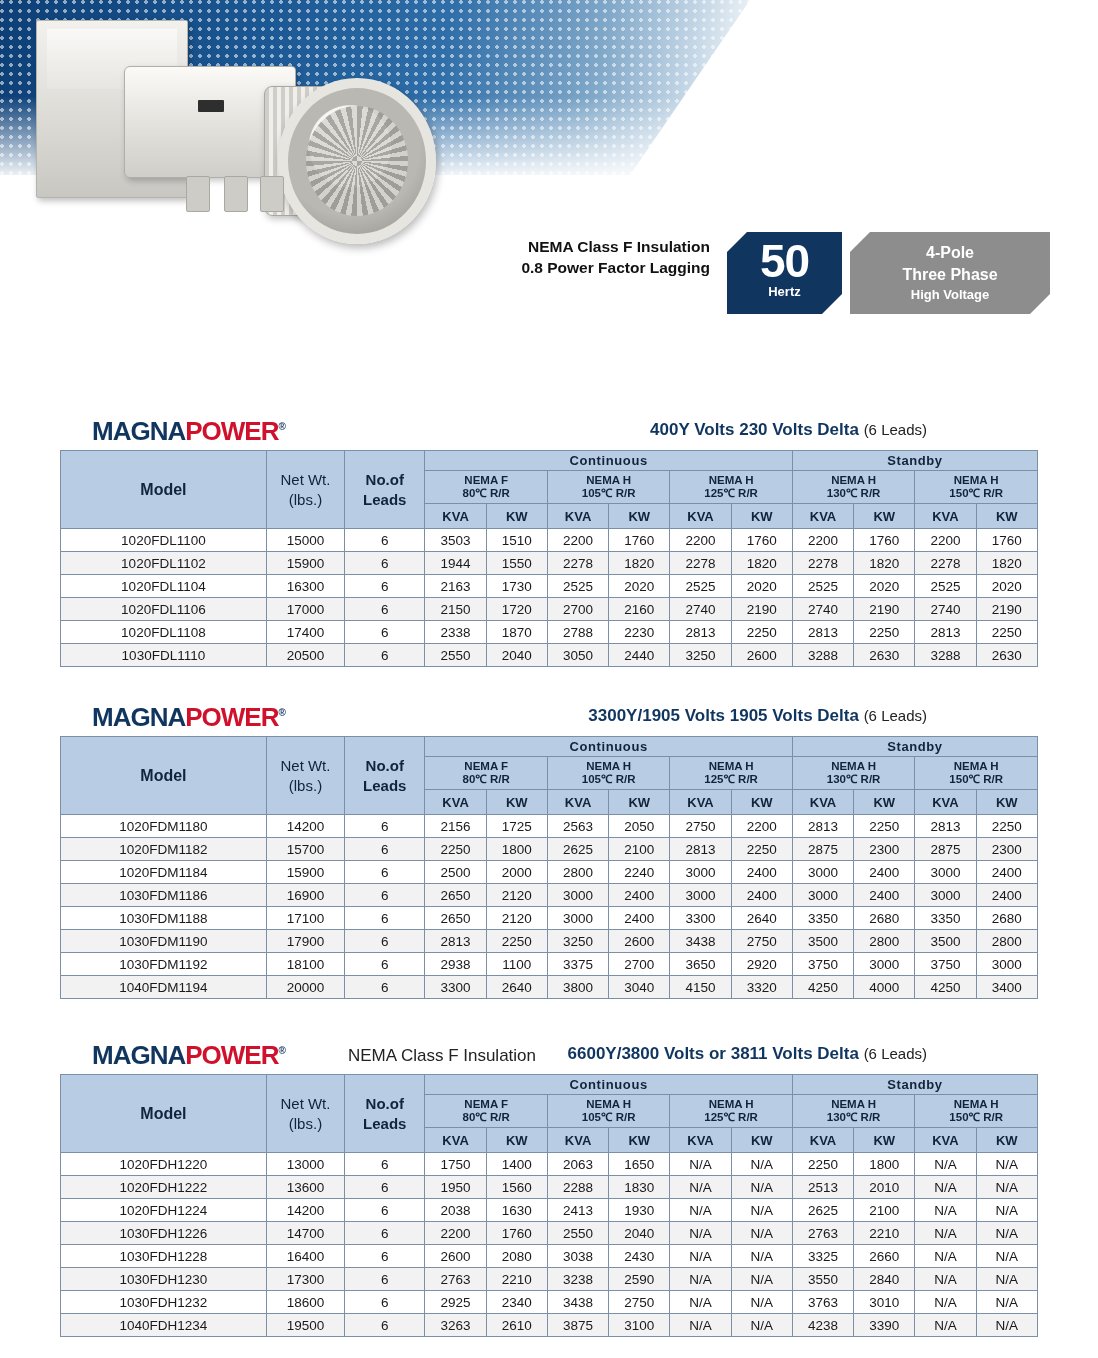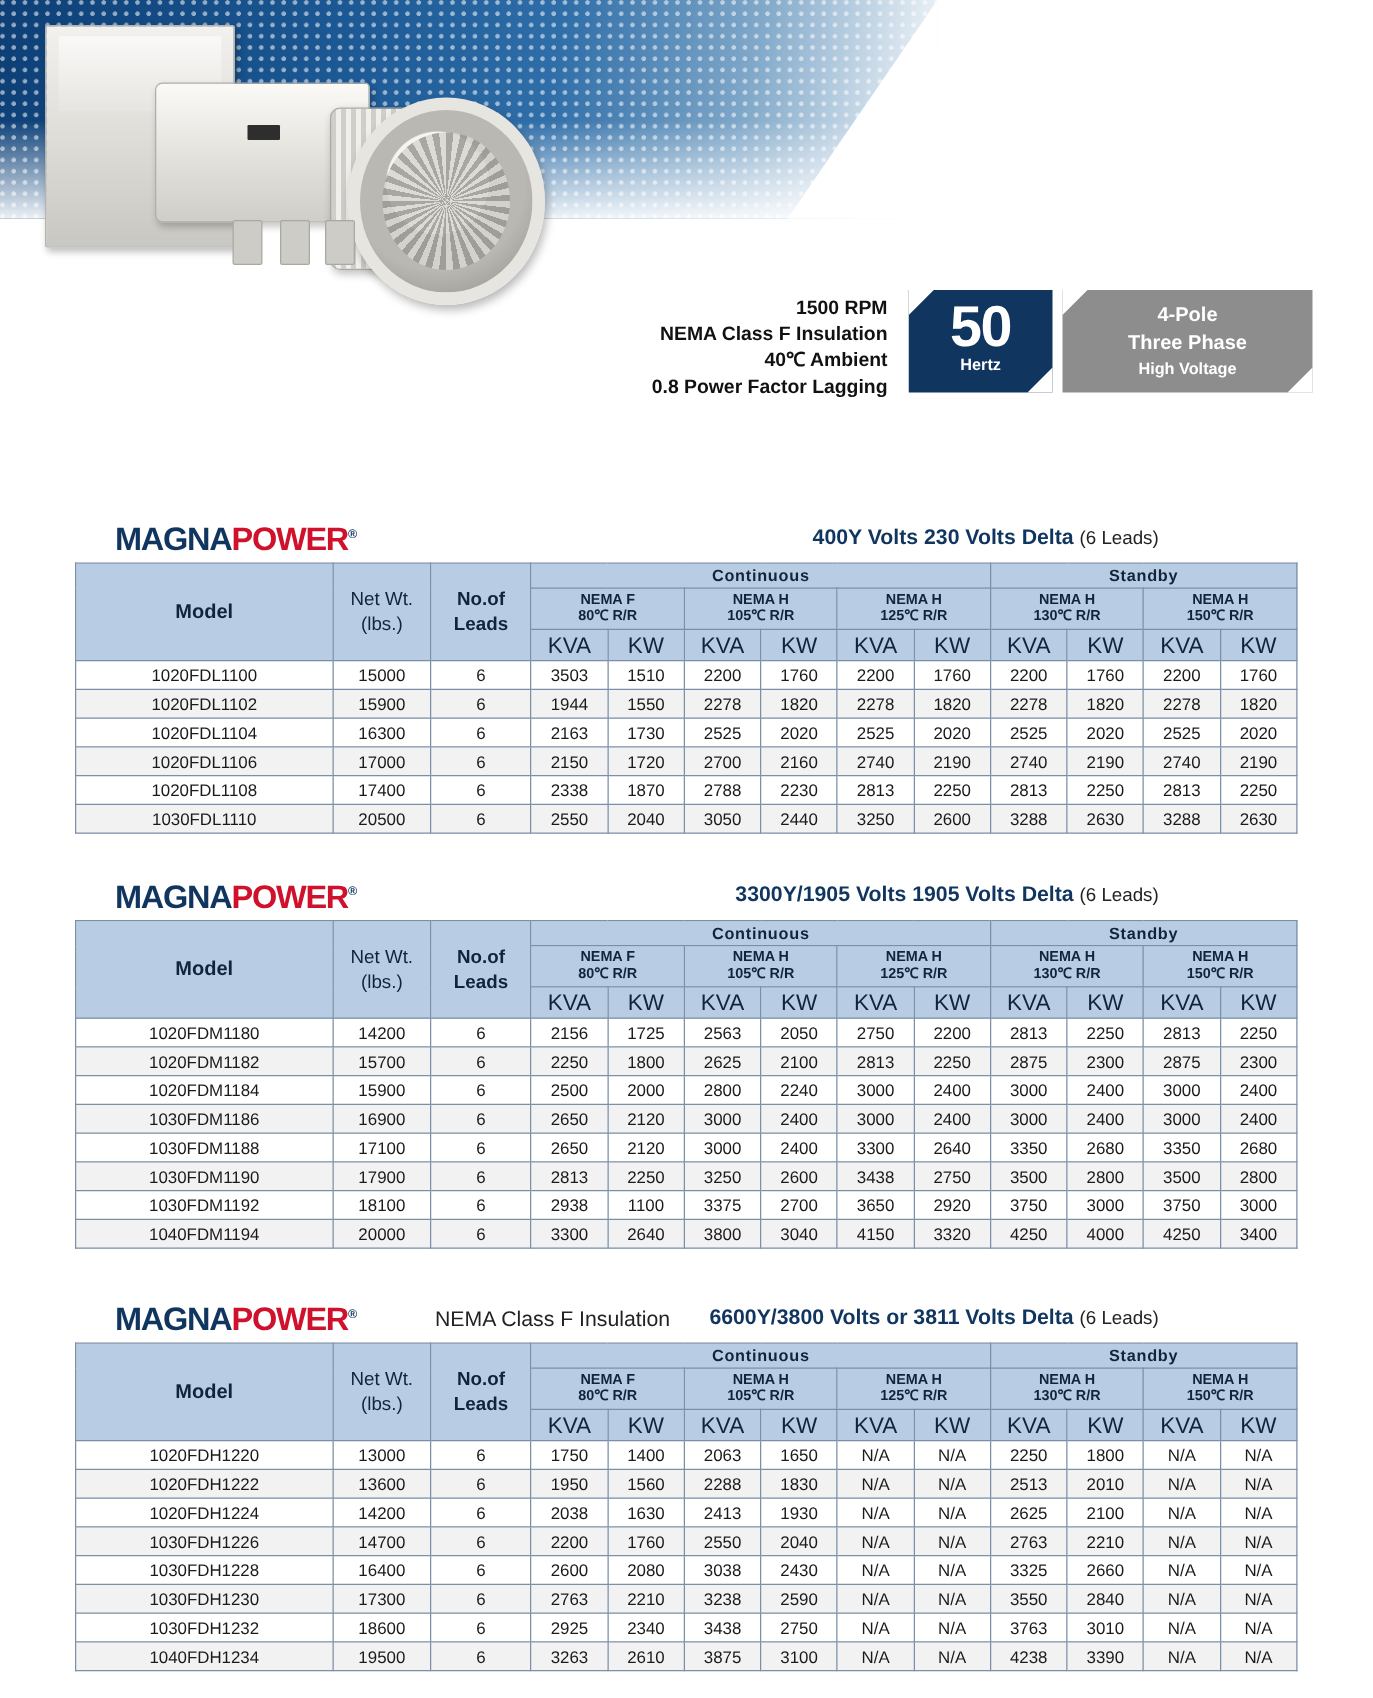--- a/index.html
+++ b/index.html
@@ -129,21 +129,21 @@
   .volts .leads{font-weight:normal;font-size:15px;color:#222;}
 
   table{border-collapse:collapse;width:978px;table-layout:fixed;}
   th,td{border:1px solid #7b8fa8;text-align:center;}
   thead th{background:#b8cde4;color:#12243a;}
   .th-model{font-size:16px;font-weight:bold;}
   .th-netwt{font-size:15px;font-weight:normal;line-height:20px;}
   .th-leads{font-size:15px;font-weight:bold;line-height:20px;}
   .th-group{font-size:13px;font-weight:bold;letter-spacing:.6px;height:17px;}
   .th-nema{font-size:11.5px;font-weight:bold;line-height:13px;height:30px;}
-  .th-unit{font-size:18px;font-weight:normal;height:22px;}
+  .th-unit{font-size:13px;font-weight:bold;height:22px;}
   tbody td{font-size:13.5px;height:20px;background:#fff;}
   tbody tr:nth-child(even) td{background:#f2f2f2;}
   td.model{font-size:13.5px;}
   td.val{font-size:13.5px;}
 </style>
 </head>
 <body>
 
 <div class="banner">
   <div class="banner-bg"></div>
@@ -156,23 +156,21 @@
   <div class="body"></div>
   <div class="plate"></div>
   <div class="drum"></div>
   <div class="ring"></div>
   <div class="foot f1"></div>
   <div class="foot f2"></div>
   <div class="foot f3"></div>
 </div>
 
 <div class="spec">
-  <div>1500 RPM</div>
   <div>NEMA Class F Insulation</div>
-  <div>40℃ Ambient</div>
   <div>0.8 Power Factor Lagging</div>
 </div>
 
 <div class="hz-badge">
   <div class="tri"></div>
   <div class="tri2"></div>
   <div class="num">50</div>
   <div class="lbl">Hertz</div>
 </div>
 

